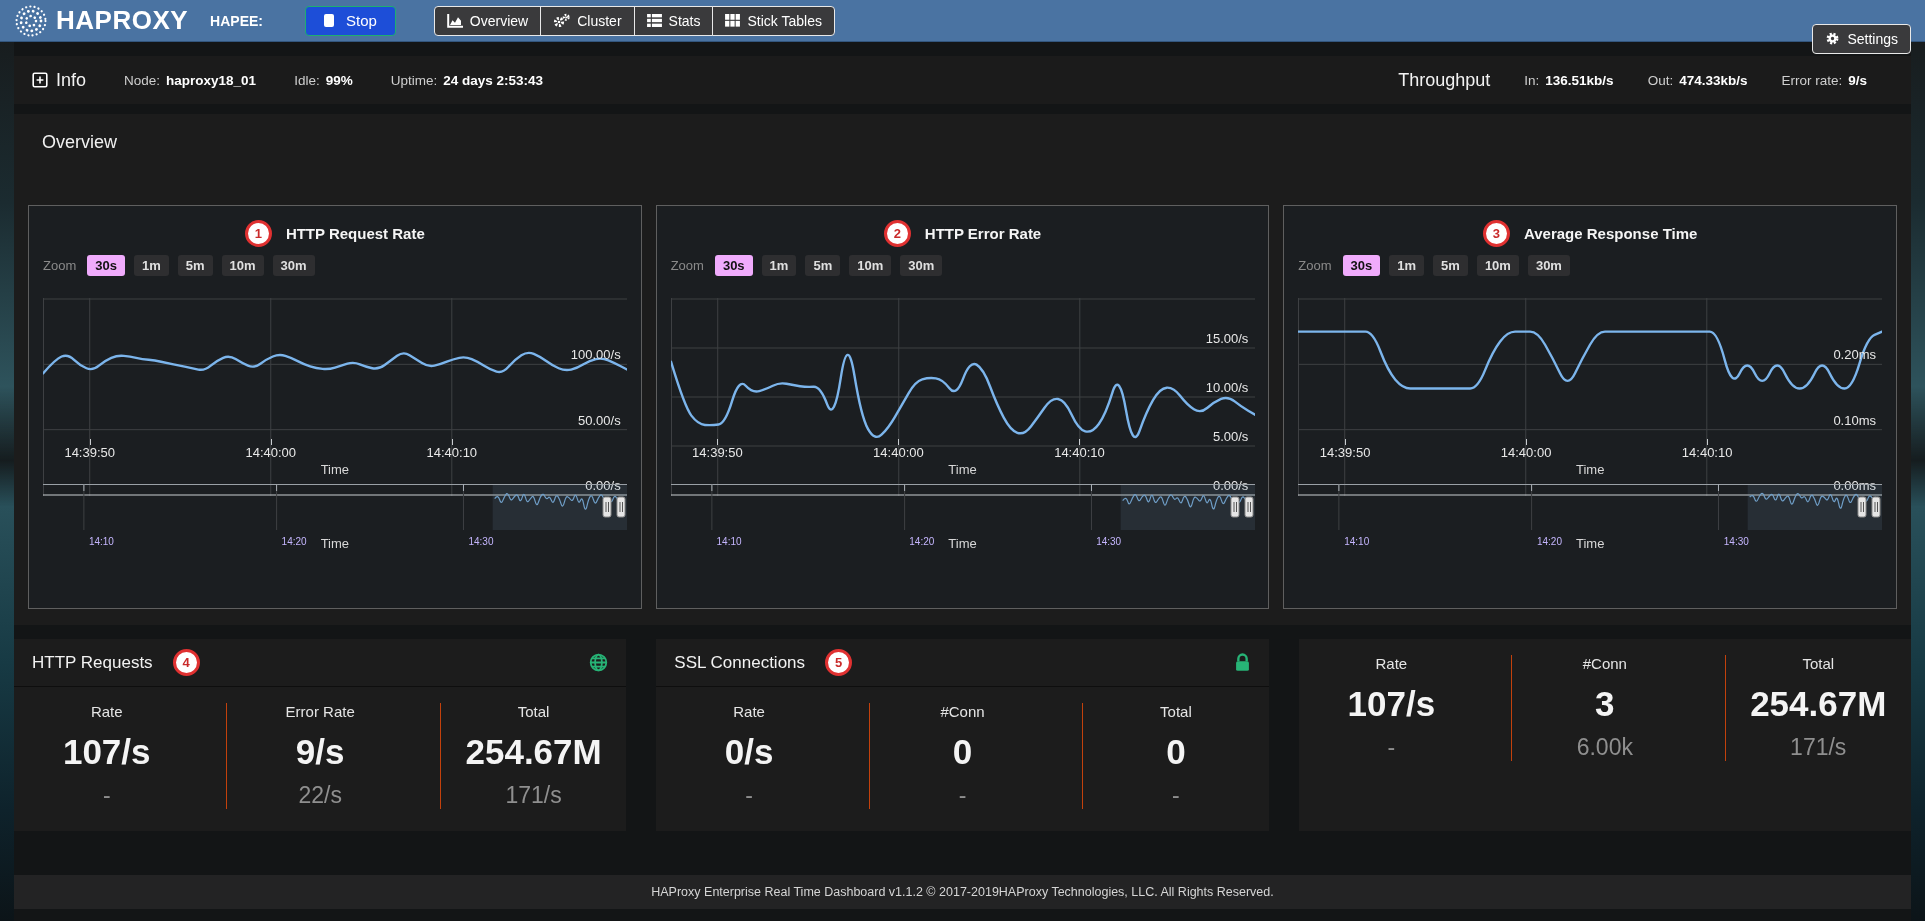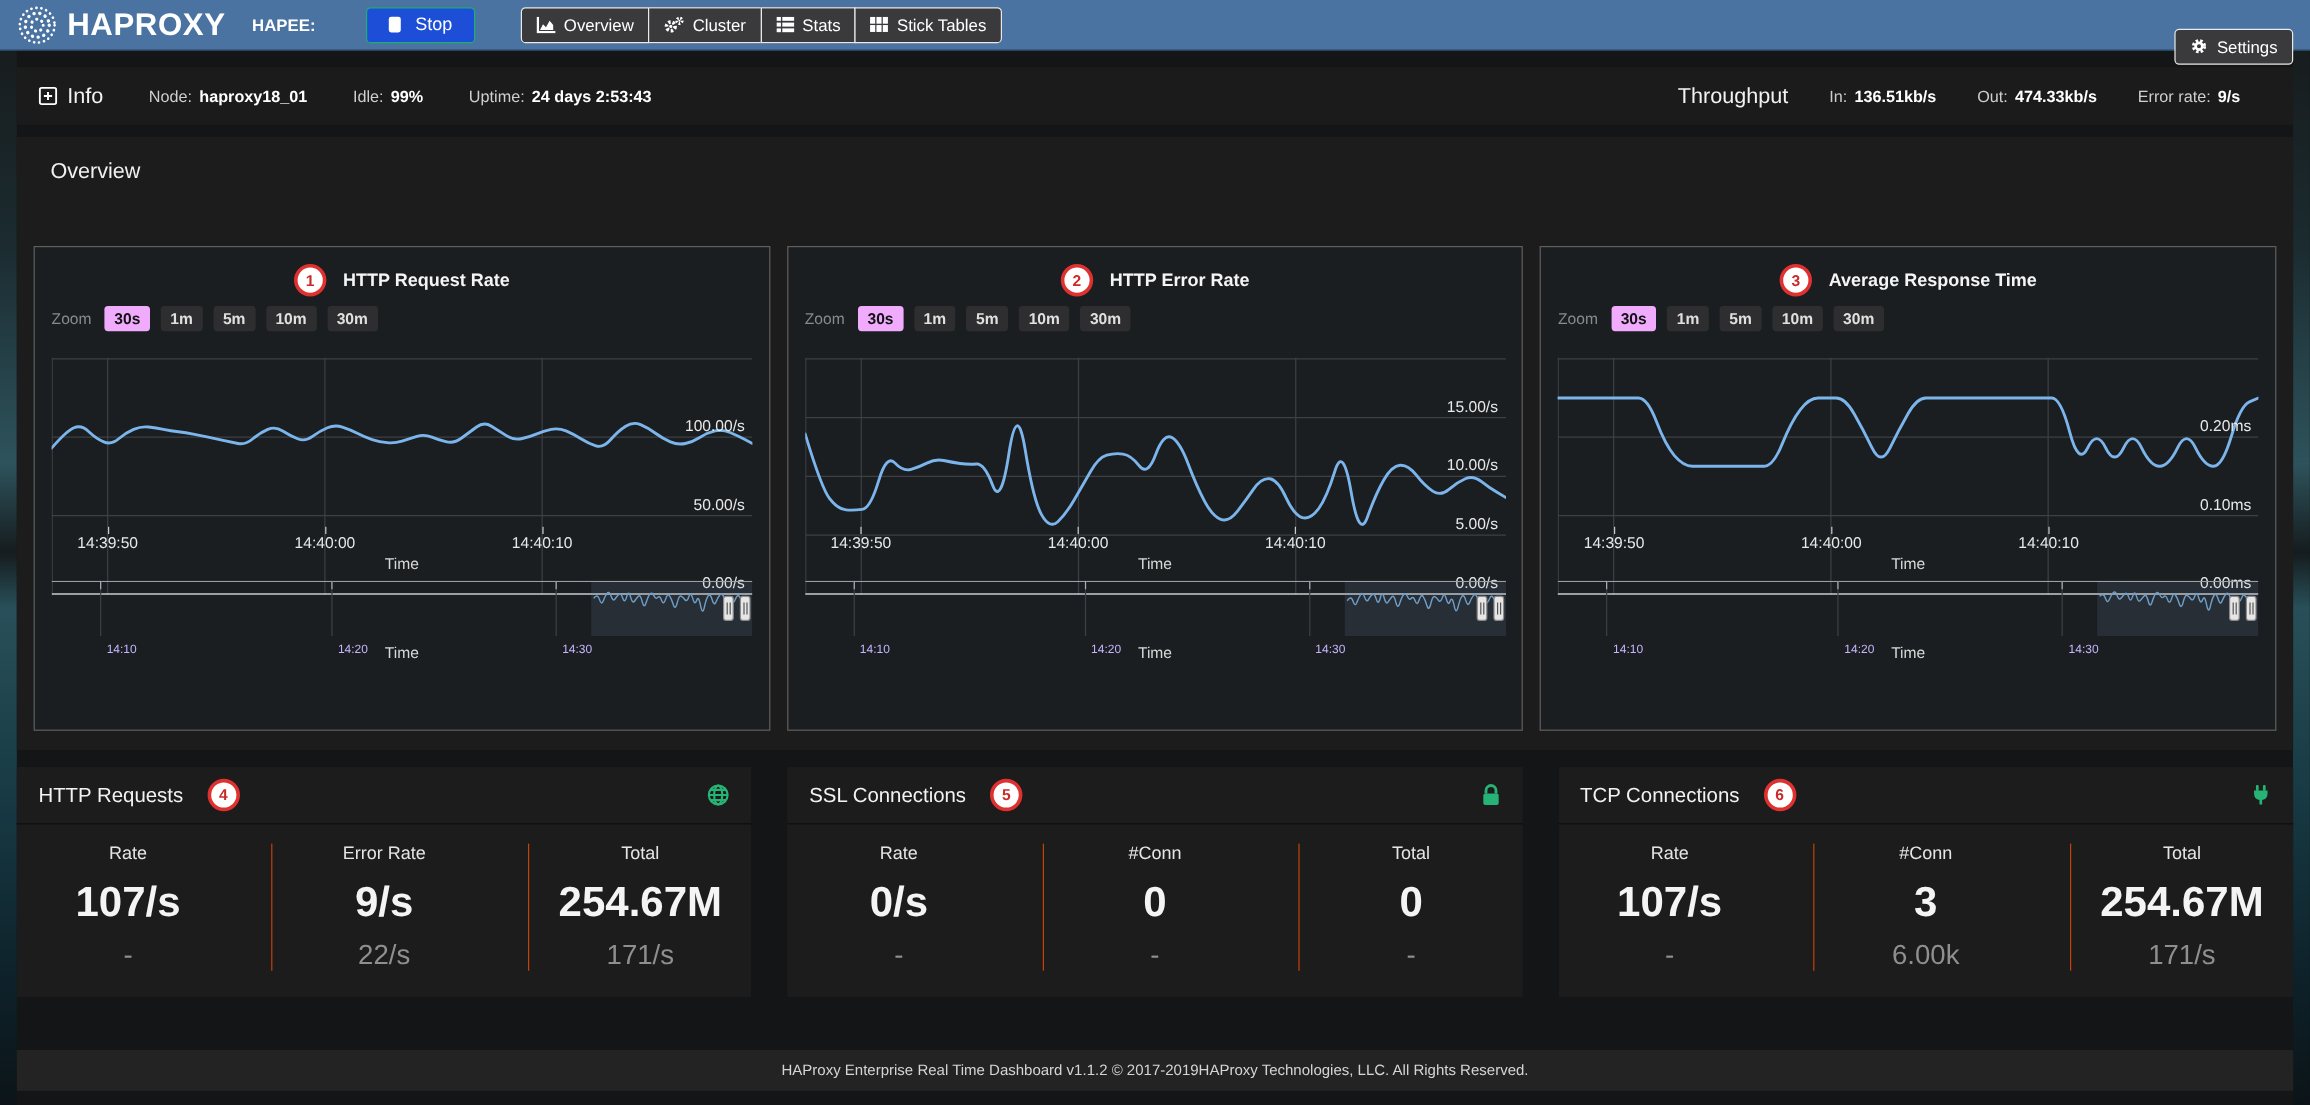--- a/index.html
+++ b/index.html
@@ -462,33 +462,20 @@
         </div>
         <div class="stat-col">
           <div class="stat-label">Total</div>
           <div class="stat-value">0</div>
           <div class="stat-sub">-</div>
         </div>
       </div>
     </div>
 
     <div class="card">
-      <div class="card-header">
-        <span class="card-title">TCP Connections</span>
-        <span class="num-badge">6</span>
-        <span class="card-icon">
-          <svg class="ico" width="18" height="19" viewBox="0 0 16 16">
-            <g fill="#27b376">
-              <rect x="4.4" y="0.5" width="2" height="4.5" rx="0.8"></rect>
-              <rect x="9.6" y="0.5" width="2" height="4.5" rx="0.8"></rect>
-              <path d="M3,4.6 h10 v2.2 a5,5 0 0 1 -4,4.9 V15 h-2 v-3.3 a5,5 0 0 1 -4,-4.9 z"></path>
-            </g>
-          </svg>
-        </span>
-      </div>
       <div class="card-body">
         <div class="stat-col">
           <div class="stat-label">Rate</div>
           <div class="stat-value">107/s</div>
           <div class="stat-sub">-</div>
         </div>
         <div class="stat-col">
           <div class="stat-label">#Conn</div>
           <div class="stat-value">3</div>
           <div class="stat-sub">6.00k</div>

